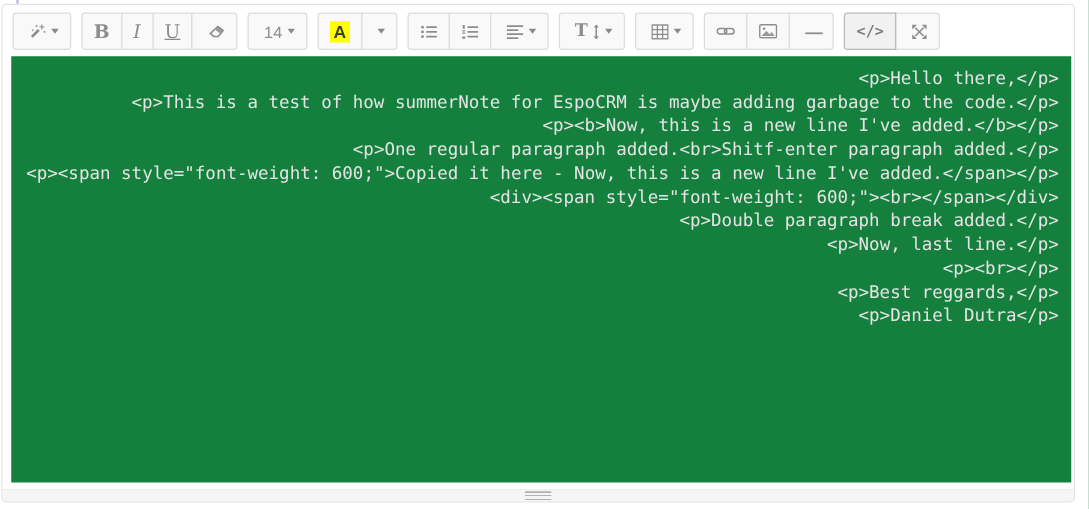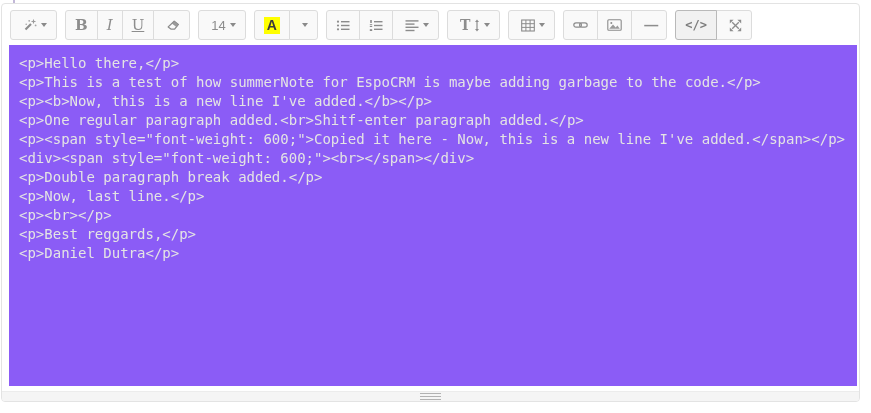--- a/index.html
+++ b/index.html
@@ -36,24 +36,25 @@
   .glyph-T{font-family:"DejaVu Serif",serif;color:#8d8d8d;font-size:14px;font-weight:bold;}
   .glyph-hr{color:#8d8d8d;font-weight:bold;letter-spacing:-1px;}
   .glyph-code{color:#7d7d7d;font-size:12px;font-weight:bold;font-family:"DejaVu Sans Mono",monospace;}
   .caret{
     width:0;height:0;border-left:3.5px solid transparent;border-right:3.5px solid transparent;
     border-top:4px solid #8a8a8a;display:inline-block;
   }
   .icon-svg{display:block;}
   
   .note-codable{
-    margin:0 2px 0 7px;height:341px;background:#8b5cf6;box-sizing:border-box;
+    margin:0 2px 0 7px;height:341px;background:#15803d;box-sizing:border-box;
     padding:9px 10px;overflow:hidden;cursor:text;
     font-family:"DejaVu Sans Mono",monospace;font-size:14px;line-height:19px;color:#e4e4e4;
     white-space:pre;
+    text-align:right;
   }
   .code-line{height:19px;}
   .misspelled{
     text-decoration-style:wavy;text-decoration-color:#cb4335;
     text-decoration-thickness:1px;text-underline-offset:2px;text-decoration-skip-ink:none;
   }
   
   .note-statusbar{
     position:absolute;left:0;right:0;bottom:0;height:10px;background:#f5f5f5;
     border-top:1px solid #ececec;border-radius:0 0 3px 3px;

